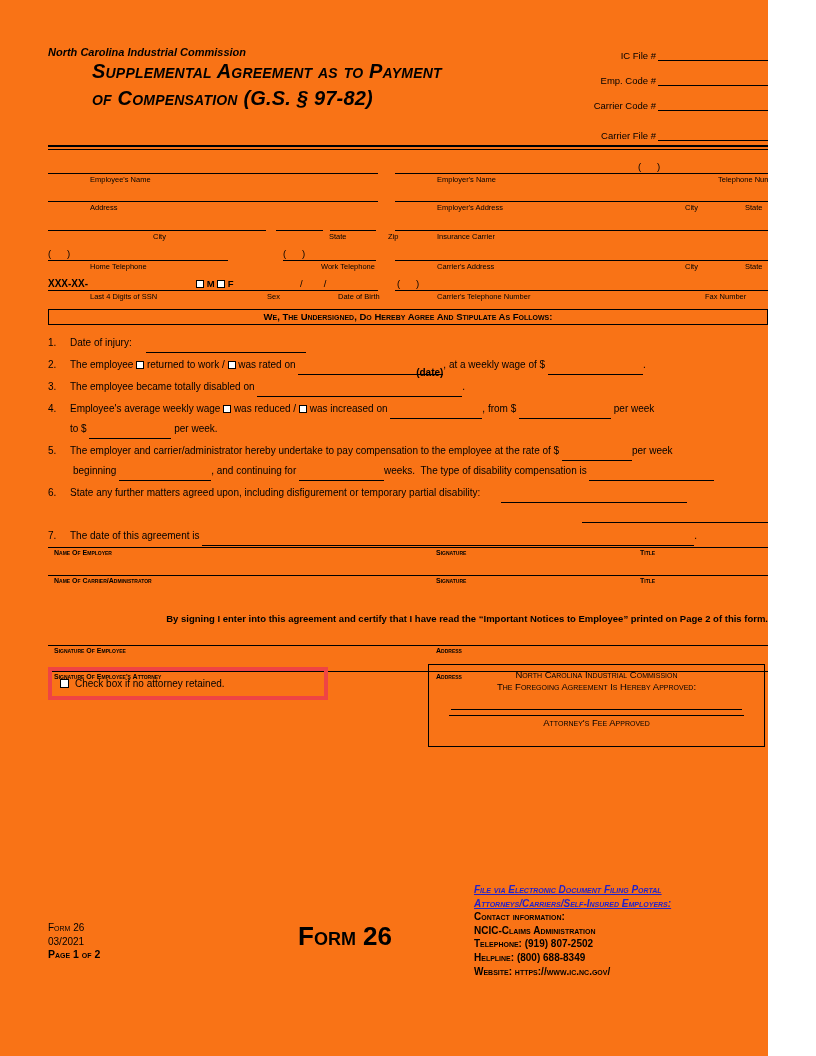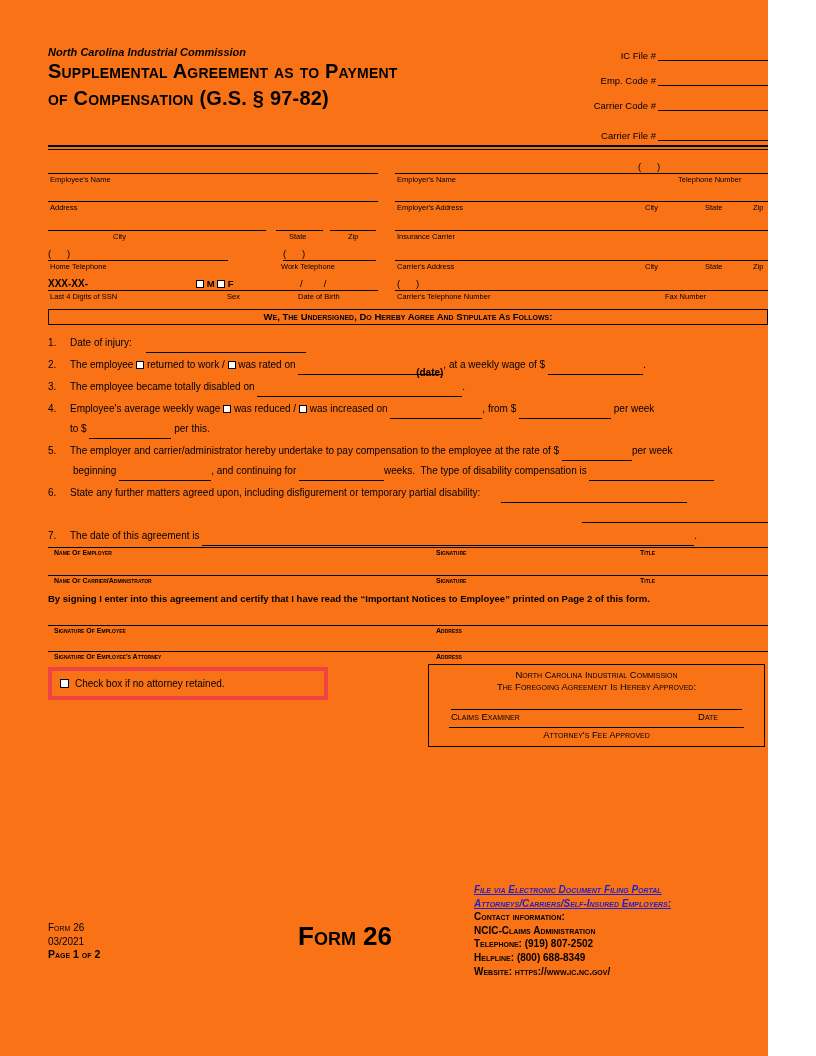--- a/index.html
+++ b/index.html
@@ -7,35 +7,35 @@
   body {
     width: 816px; height: 1056px; background: #ffffff; color: #000;
     font-family: "Liberation Sans", sans-serif; position: relative;
   }
   .page { position: absolute; inset: 0; width: 768px; height: 1056px; overflow: hidden; background:#f97316; }
   .abs { position: absolute; }
   .it { font-style: italic; }
 
   
   .agency { font-size: 11px; font-weight: bold; font-style: italic; }
-  .form-title { font-size: 20px; font-weight: bold; font-variant: small-caps; line-height: 27px; letter-spacing: .2px; }
+  .form-title { font-size: 20px; font-weight: bold; font-style: italic; font-variant: small-caps; line-height: 27px; letter-spacing: .2px; margin-left: 44px; }
   .hdr-fields { width: 182px; }
   .hdr-field { display: flex; justify-content: flex-end; align-items: flex-end; font-size: 9.5px; height: 14px; margin-bottom: 11px; }
   .hdr-field .hlbl { white-space: nowrap; }
   .hdr-field .hline { width: 112px; border-bottom: 1px solid #000; height: 11px; margin-left: 2px; }
   .required { font-size: 10px; font-weight: bold; }
   .rule { border-top: 2px solid #000; border-bottom: 1px solid #000; height: 5px; width: 720px; }
 
   
   .col { position: absolute; top: 152px; }
   .col.left  { left: 48px;  width: 330px; }
   .col.right { left: 395px; width: 373px; }
   .frow { position: relative; }
   .fline { position: absolute; bottom: 10px; left: 0; right: 0; border-bottom: 1px solid #000; height: 0; }
-  .flbl { position: absolute; bottom: 0; font-size: 7.5px; white-space: nowrap; }
+  .flbl { position: absolute; bottom: 0; font-size: 7.5px; white-space: nowrap; margin-left: 40px; }
   .acode { position: absolute; bottom: 12px; font-size: 9.5px; white-space: pre; }
   .cb { display: inline-block; width: 8px; height: 8px; border: 1px solid #000; vertical-align: -1px; background: #fff; }
   .ssnpre { position: absolute; bottom: 12px; font-size: 10px; font-weight: bold; }
   .sexgrp { position: absolute; bottom: 12px; font-size: 9.5px; font-weight: bold; white-space: pre; }
 
   
   .banner { position: absolute; left: 48px; top: 309px; width: 720px; height: 16px; border: 1px solid #000;
             text-align: center; font-size: 9.5px; font-weight: bold; font-variant: small-caps; line-height: 14px; }
 
   
@@ -45,21 +45,21 @@
   .ibody { flex: 1; line-height: 20px; }
   .blank { display: inline-block; border-bottom: 1px solid #000; height: 12px; vertical-align: bottom; }
   .btxt { text-align: right; font-weight: bold; }
   .r { text-align: right; }
 
   
   .sigs { position: absolute; left: 48px; top: 535px; width: 720px; }
   .sig-row { position: relative; height: 26px; }
   .sig-row .sline { position: absolute; top: 12px; left: 0; right: 0; border-top: 1px solid #000; }
   .sig-row .slbl { position: absolute; top: 14px; font-size: 7px; font-variant: small-caps; font-weight: bold; white-space: nowrap; }
-  .notice { font-size: 9.5px; font-weight: bold; margin-top: 4px; height: 16px; }
+  .notice { font-size: 9.5px; font-weight: bold; margin-top: 24px; height: 16px; text-align: right; }
 
   .atty-box { position: absolute; left: 48px; top: 667px; width: 280px; height: 33px; border: 4px solid #ef4444;
               display: flex; align-items: center; gap: 6px; padding: 6px 8px; font-size: 10px; }
   .atty-box .cb { width: 9px; height: 9px; }
 
   .appr-box { position: absolute; left: 428px; top: 664px; width: 337px; height: 83px; border: 1px solid #000;
               padding: 4px 8px; font-size: 9px; }
   .appr-box .cline { text-align: center; font-variant: small-caps; line-height: 12px; font-size: 9.5px; }
   .exam-rule { margin: 9px 14px 0 14px; border-bottom: 1px solid #000; height: 8px; }
   .exam-lbls { display: flex; justify-content: space-between; padding: 1px 38px 0 14px; font-variant: small-caps; font-size: 9.5px; }
@@ -222,21 +222,21 @@
           <span>was reduced /</span>
           <span class="cb"></span>
           <span>was increased on</span>
           <span class="blank" style="width:92px;"></span><span>, from $</span>
           <span class="blank" style="width:92px;"></span>
           <span>per week</span>
         </div>
         <div>
           <span>to $</span>
           <span class="blank" style="width:82px;"></span>
-          <span>per this.</span>
+          <span>per week.</span>
         </div>
       </div>
     </div>
 
     <div class="item">
       <span class="inum">5.</span>
       <div class="ibody">
         <div>
           <span>The employer and carrier/administrator hereby undertake to pay compensation to the employee at the rate of $</span>
           <span class="blank" style="width:70px;"></span><span>per week</span>
@@ -302,24 +302,20 @@
 
   <div class="atty-box">
     <span class="cb"></span>
     <span>Check box if no attorney retained.</span>
   </div>
 
   <div class="appr-box">
     <div class="cline">North Carolina Industrial Commission</div>
     <div class="cline">The Foregoing Agreement Is Hereby Approved:</div>
     <div class="exam-rule"></div>
-    <div class="exam-lbls">
-      <span>Claims Examiner</span>
-      <span>Date</span>
-    </div>
     <div class="fee-rule"></div>
     <div class="fee-lbl">Attorney's Fee Approved</div>
   </div>
 
   <div class="foot-left">
     <div class="sc1">Form 26</div>
     <div>03/2021</div>
     <div class="pg">Page 1 of 2</div>
   </div>
 

